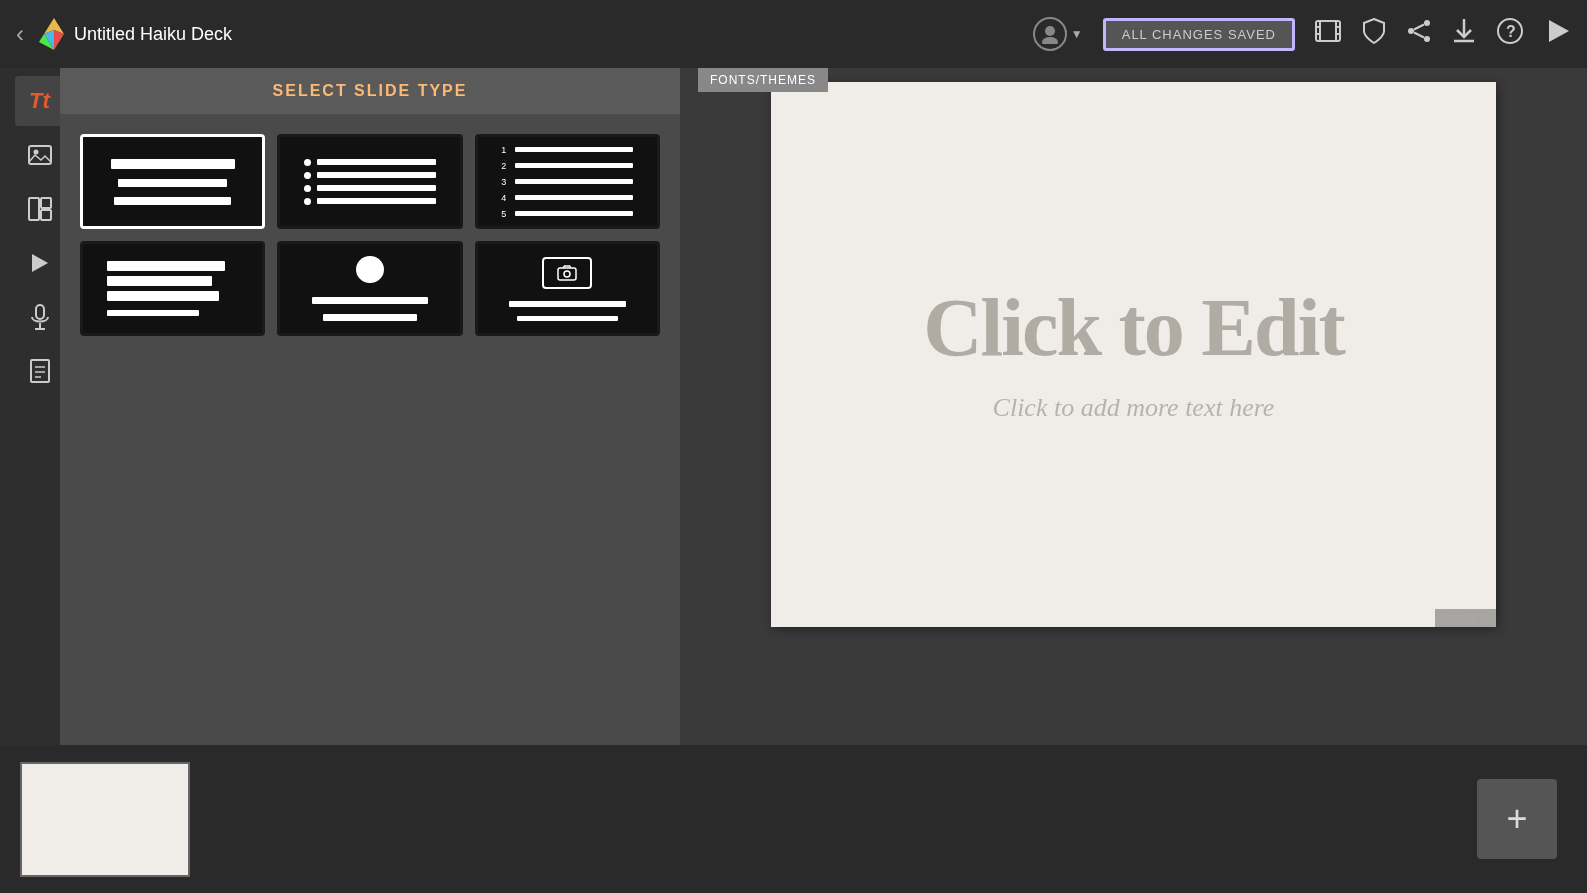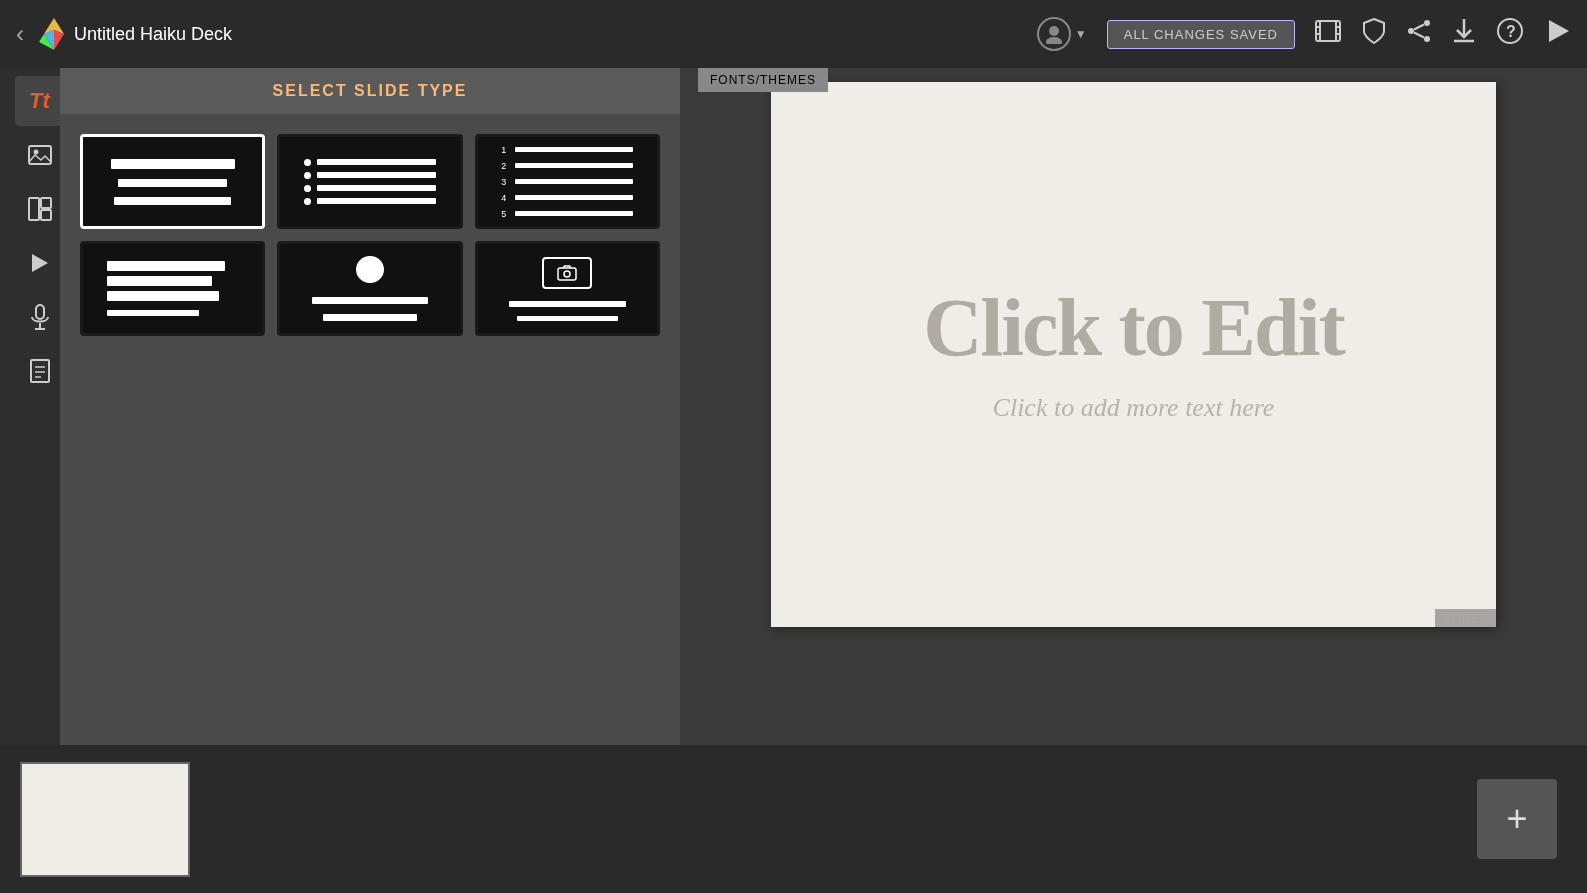--- a/index.html
+++ b/index.html
@@ -50,21 +50,21 @@
       color: #aaa;
       font-size: 18px;
     }
     #user-dropdown-arrow {
       color: #aaa;
       margin-left: 4px;
       font-size: 12px;
     }
     #save-status {
       background: #555;
-      border: 1px solid #c4b5fd;
+      border: 3px solid #c4b5fd;
       color: #ccc;
       padding: 6px 16px;
       font-size: 13px;
       letter-spacing: 1px;
       border-radius: 3px;
       margin-right: 20px;
     }
     #top-icons {
       display: flex;
       align-items: center;
@@ -244,21 +244,21 @@
       display: flex;
       flex-direction: column;
       background: #3a3a3a;
       position: relative;
     }
     #fonts-themes-tab {
       position: absolute;
       top: 0;
       left: 18px;
       background: #888;
-      color: #000000;
+      color: #ffffff;
       font-size: 12px;
       letter-spacing: 1px;
       padding: 5px 12px;
       cursor: pointer;
       z-index: 10;
     }
     #slide-canvas {
       margin: 0 auto;
       margin-top: 14px;
       width: 725px;

